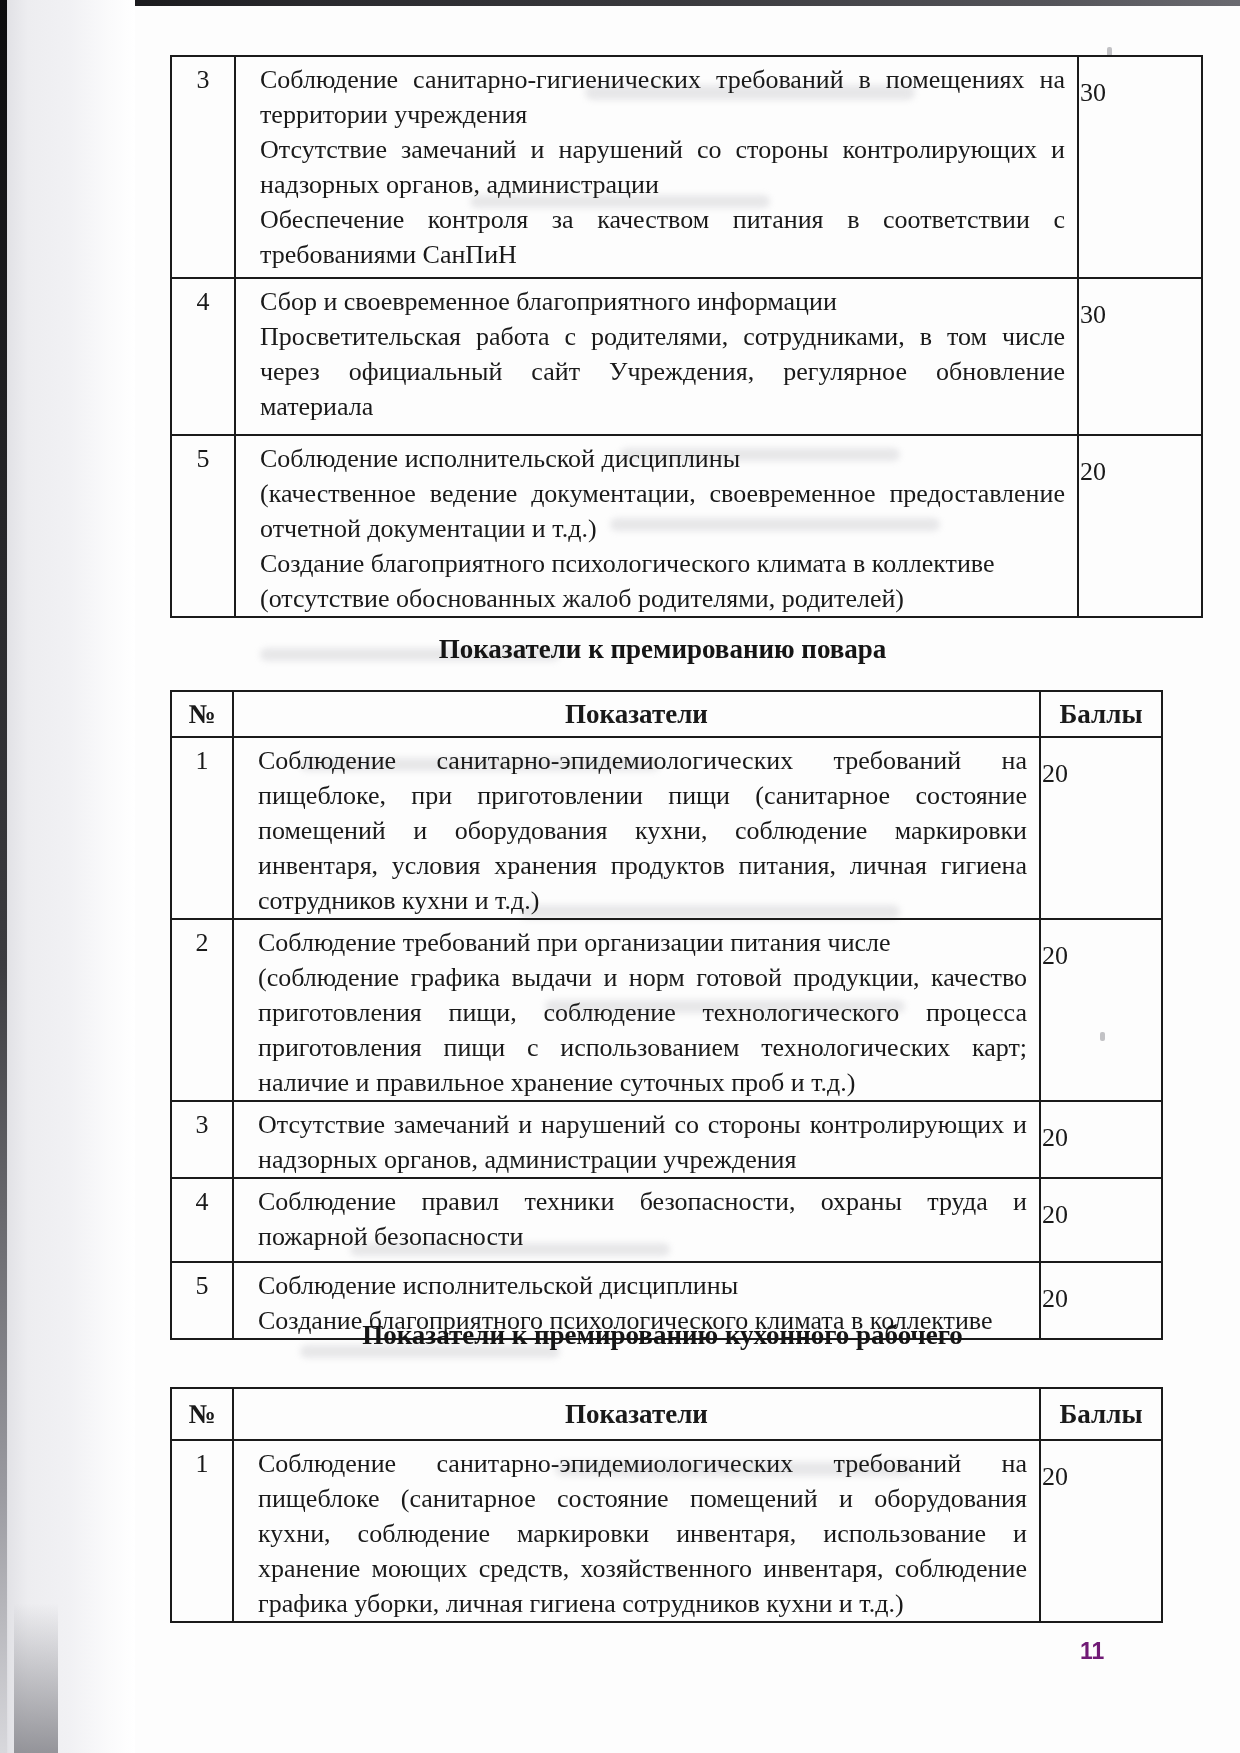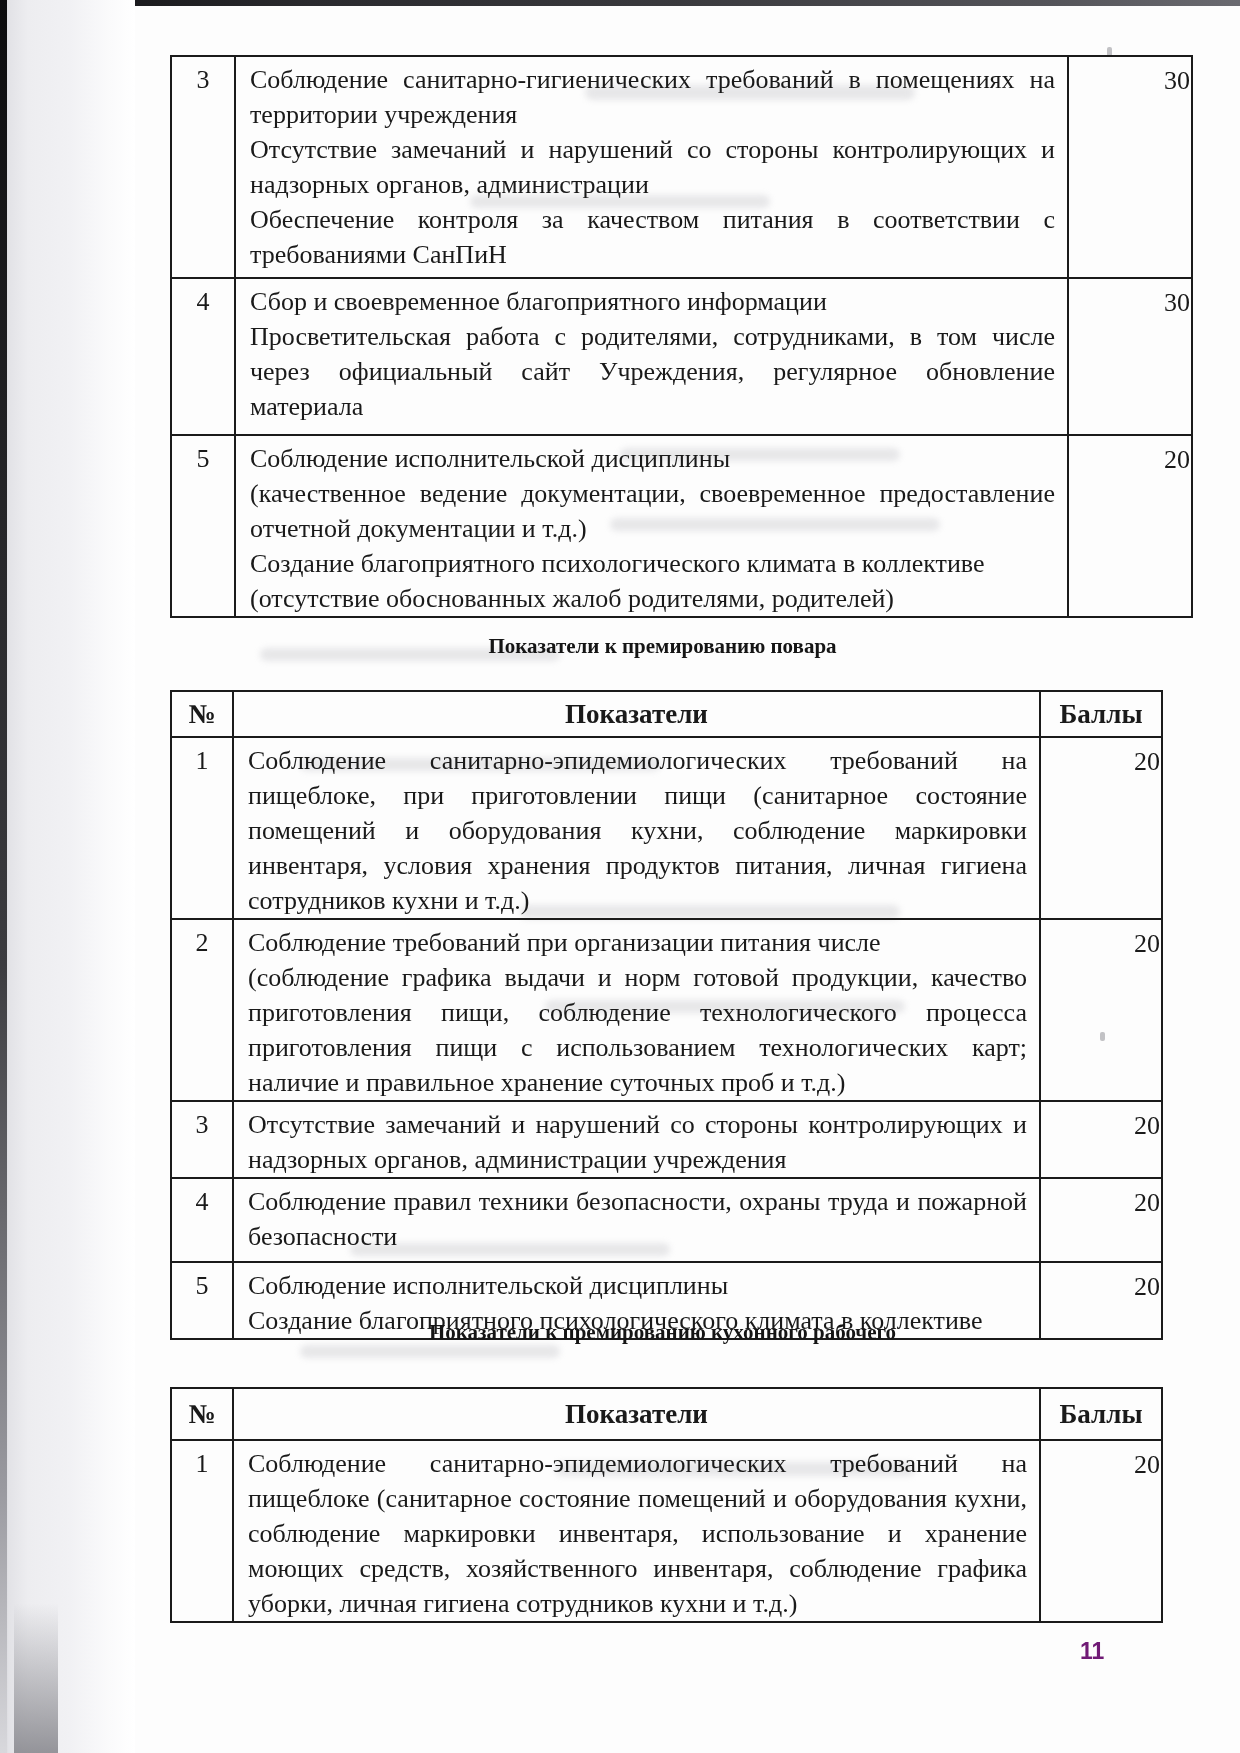--- a/index.html
+++ b/index.html
@@ -35,42 +35,42 @@
   
   table.tbl{
     position:absolute;border-collapse:collapse;table-layout:fixed;
     width:985px;left:170px;
   }
   .tbl td{
     border:2px solid #1b1b1b;vertical-align:top;
     font-size:26px;line-height:35px;
   }
   .tbl td.num{width:60px;text-align:center;padding-top:5px;}
-  .tbl td.ind{width:805px;padding:5px 12px 0 14px;}
-  .tbl td.pts{width:120px;text-align:right;padding-top:6px;}
+  .tbl td.ind{width:805px;padding:5px 12px 0 24px;}
+  .tbl td.pts{width:120px;text-align:left;padding-top:18px;}
   .tbl td.hd{font-weight:bold;vertical-align:middle;text-align:center;padding:2px 0;font-size:27px;}
   .pars .par{text-align:justify;}
   .t1{top:55px;}
   .t1 tr:nth-child(1){height:222px;}
   .t1 tr:nth-child(2){height:157px;}
   .t1 tr:nth-child(3){height:178px;}
   .t2{top:690px;}
   .t2 tr:nth-child(1){height:46px;}
   .t2 tr:nth-child(2){height:152px;}
   .t2 tr:nth-child(3){height:176px;}
   .t2 tr:nth-child(4){height:76px;}
   .t2 tr:nth-child(5){height:84px;}
   .t2 tr:nth-child(6){height:70px;}
   .t3{top:1387px;}
   .t3 tr:nth-child(1){height:52px;}
   .t3 tr:nth-child(2){height:182px;}
   
   .sec-title{
     position:absolute;left:170px;width:985px;text-align:center;
-    font-weight:bold;font-size:21px;color:#151515;
+    font-weight:bold;font-size:27px;color:#151515;
   }
   .title2{top:634px;}
   .title3{top:1320px;}
   .pagenum{
     position:absolute;left:1080px;top:1638px;
     font-family:"Liberation Sans","DejaVu Sans",sans-serif;
     font-weight:bold;font-size:23px;color:#701a75;
   }
 </style>
 </head>

